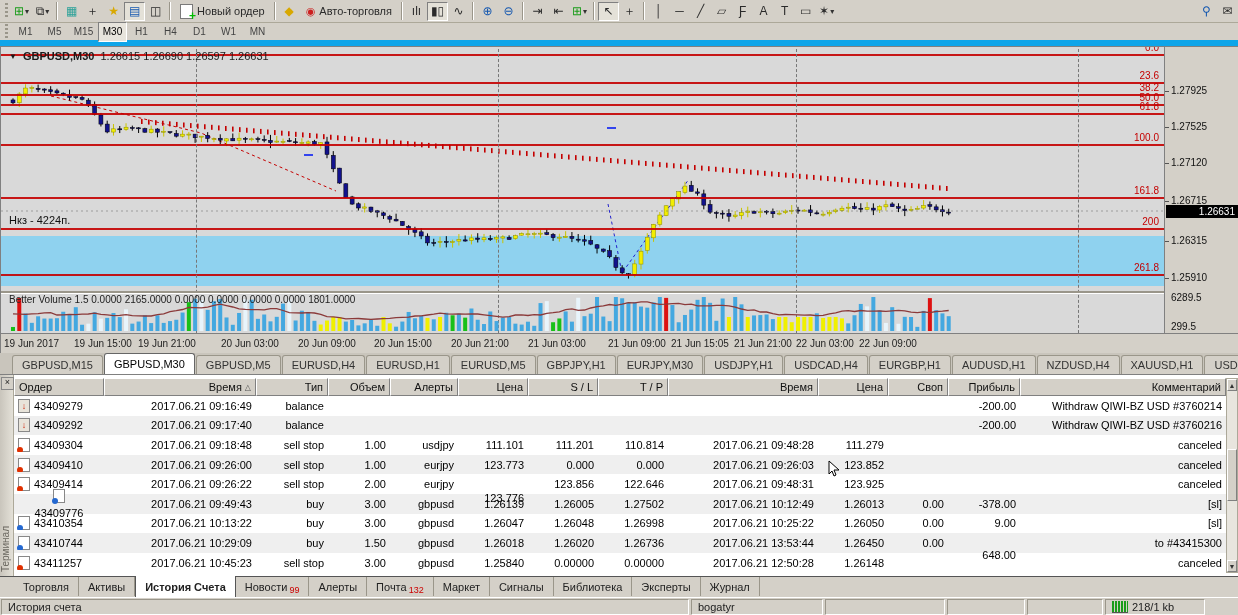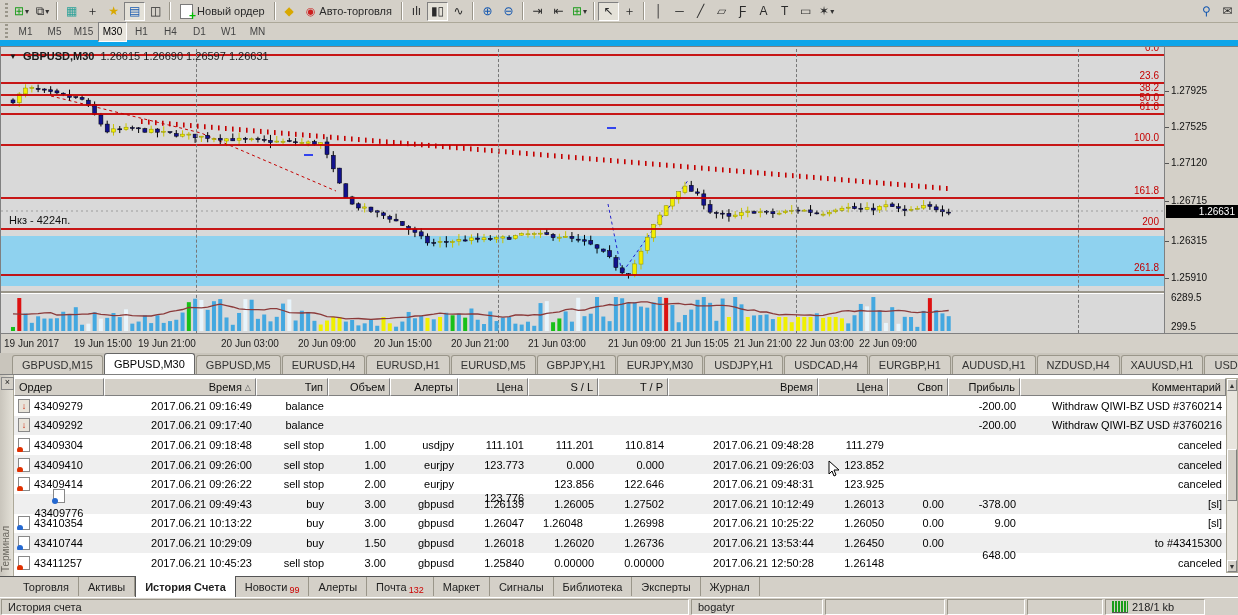--- a/index.html
+++ b/index.html
@@ -833,20 +833,21 @@
           <rect x="901.76" y="23.819222674620907" width="4" height="14.180777325379093" fill="#44a8e0"></rect>
           <rect x="908.0400000000001" y="23.99998672399669" width="4" height="14.000013276003308" fill="#44a8e0"></rect>
           <rect x="914.32" y="33.85766003833044" width="4" height="4.142339961669566" fill="#44a8e0"></rect>
           <rect x="920.6" y="17.884738862460825" width="4" height="20.115261137539175" fill="#44a8e0"></rect>
           <rect x="926.88" y="5.113384416845342" width="4" height="32.88661558315466" fill="#dd1111"></rect>
           <rect x="933.1600000000001" y="17.259469598186886" width="4" height="20.740530401813114" fill="#44a8e0"></rect>
           <rect x="939.44" y="20.35577076410678" width="4" height="17.64422923589322" fill="#44a8e0"></rect>
           <rect x="945.72" y="23.17798233645874" width="4" height="14.82201766354126" fill="#44a8e0"></rect>
           <polyline points="12,20.8 18.28,21.1 24.560000000000002,21.3 30.84,20.8 37.120000000000005,20.7 43.400000000000006,19.9 49.68,19.7 55.96,22.0 62.24,21.8 68.52000000000001,21.5 74.80000000000001,21.6 81.08,21.1 87.36,21.0 93.64,20.2 99.92,21.3 106.2,21.9 112.48,22.6 118.76,22.4 125.04,21.7 131.32,22.6 137.60000000000002,22.8 143.88,23.0 150.16,23.0 156.44,21.7 162.72,20.8 169,18.7 175.28,17.7 181.56,16.5 187.84,14.4 194.12,14.6 200.4,14.8 206.68,14.1 212.96,12.3 219.24,11.2 225.52,12.6 231.8,14.0 238.08,15.8 244.36,16.4 250.64000000000001,16.6 256.92,16.7 263.20000000000005,16.9 269.48,15.7 275.76,15.6 282.04,17.5 288.32,19.6 294.6,19.8 300.88,20.0 307.16,19.6 313.44,20.0 319.72,21.4 326,23.7 332.28000000000003,23.9 338.56,24.7 344.84000000000003,25.9 351.12,25.6 357.40000000000003,25.5 363.68,26.0 369.96000000000004,26.4 376.24,26.0 382.52000000000004,25.7 388.8,25.3 395.08000000000004,24.7 401.36,24.3 407.64000000000004,24.1 413.92,23.0 420.2,22.8 426.48,22.0 432.76,21.2 439.04,20.1 445.32,20.8 451.6,21.2 457.88,20.9 464.16,21.1 470.44,21.0 476.72,21.0 483,21.9 489.28000000000003,22.7 495.56,23.4 501.84000000000003,24.1 508.12,23.6 514.4000000000001,22.0 520.6800000000001,21.9 526.96,22.5 533.24,21.7 539.52,22.0 545.8000000000001,20.4 552.08,19.7 558.36,18.8 564.64,16.6 570.9200000000001,15.8 577.2,17.4 583.48,17.0 589.76,15.0 596.0400000000001,13.6 602.32,12.8 608.6,11.5 614.88,12.3 621.16,11.2 627.44,9.7 633.72,9.8 640,8.8 646.28,8.9 652.5600000000001,10.4 658.84,11.4 665.12,11.2 671.4,10.7 677.6800000000001,10.4 683.96,11.6 690.24,11.2 696.52,12.9 702.8000000000001,12.9 709.08,12.8 715.36,12.4 721.64,12.4 727.9200000000001,12.9 734.2,14.1 740.48,16.0 746.76,17.3 753.0400000000001,16.9 759.32,19.0 765.6,19.0 771.88,20.7 778.1600000000001,21.8 784.44,21.5 790.72,21.7 797,21.9 803.2800000000001,22.1 809.5600000000001,22.0 815.84,22.6 822.12,22.4 828.4,20.9 834.6800000000001,19.9 840.96,18.2 847.24,17.6 853.52,18.5 859.8000000000001,17.5 866.08,18.1 872.36,18.1 878.64,18.0 884.9200000000001,18.3 891.2,17.9 897.48,17.4 903.76,17.8 910.0400000000001,19.2 916.32,19.7 922.6,18.9 928.88,19.6 935.1600000000001,18.5 941.44,18.1 947.72,17.5" fill="none" stroke="#8b3a3a" stroke-width="1.3"></polyline>
         </svg>
+      <div class="volHeader">Better Volume 1.5 0.0000 2165.0000 0.0000 0.0000 0.0000 0.0000 1801.0000</div>
     </div>
     <div class="scale">
       <div id="scalelabels">
           <div class="tick" style="top: 44px;"></div>
           <div class="pricelabel" style="top: 38px;">1.27925</div>
           <div class="tick" style="top: 80px;"></div>
           <div class="pricelabel" style="top: 74px;">1.27525</div>
           <div class="tick" style="top: 116px;"></div>
           <div class="pricelabel" style="top: 110px;">1.27120</div>
           <div class="tick" style="top: 154px;"></div>
@@ -1056,21 +1057,21 @@
         <div class="row">
           <span class="cell first" style="width: 90px;">
             <span class="ric dotblue"></span>
             <span>43410354</span>
           </span>
           <span class="cell" style="width: 152px;">2017.06.21 10:13:22</span>
           <span class="cell" style="width: 72px;">buy</span>
           <span class="cell" style="width: 62px;">3.00</span>
           <span class="cell" style="width: 68px;">gbpusd</span>
           <span class="cell" style="width: 70px;">1.26047</span>
-          <span class="cell" style="width: 70px; text-align: center;">1.26048</span>
+          <span class="cell" style="width: 70px;">1.26048</span>
           <span class="cell" style="width: 70px;">1.26998</span>
           <span class="cell" style="width: 150px;">2017.06.21 10:25:22</span>
           <span class="cell" style="width: 70px;">1.26050</span>
           <span class="cell" style="width: 60px;">0.00</span>
           <span class="cell" style="width: 72px;">9.00</span>
           <span class="cell" style="width: 206px;">[sl]</span>
         </div>
         <div class="row alt">
           <span class="cell first" style="width: 90px;">
             <span class="ric dotblue"></span>

